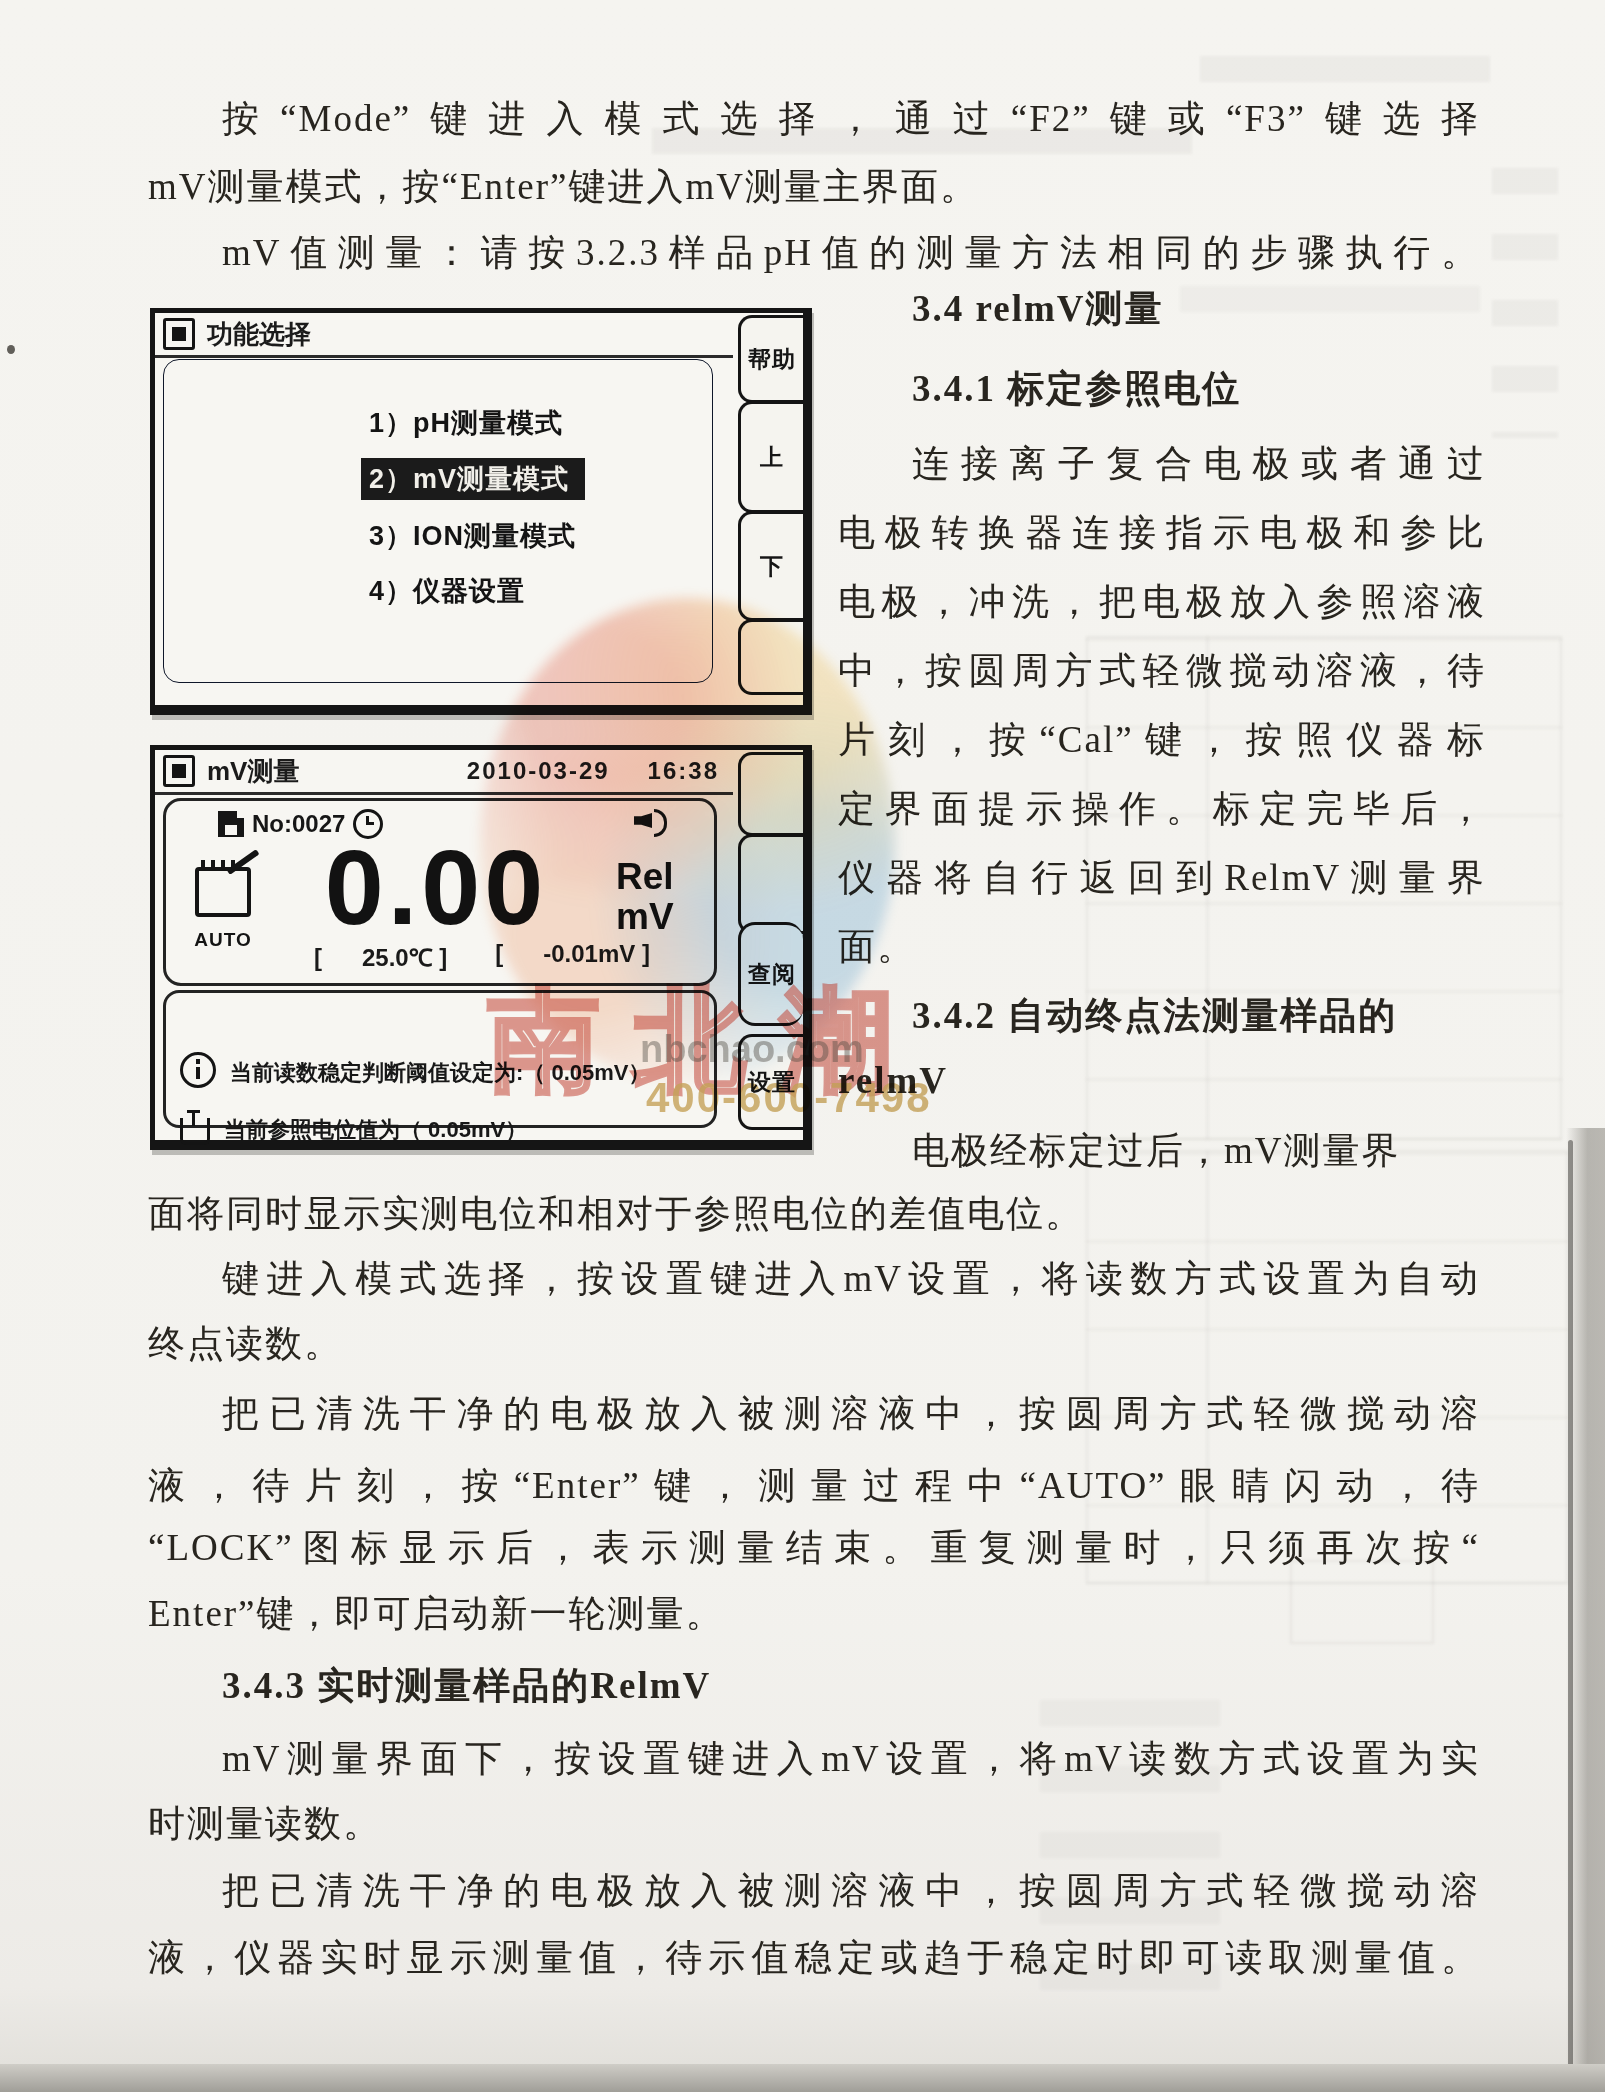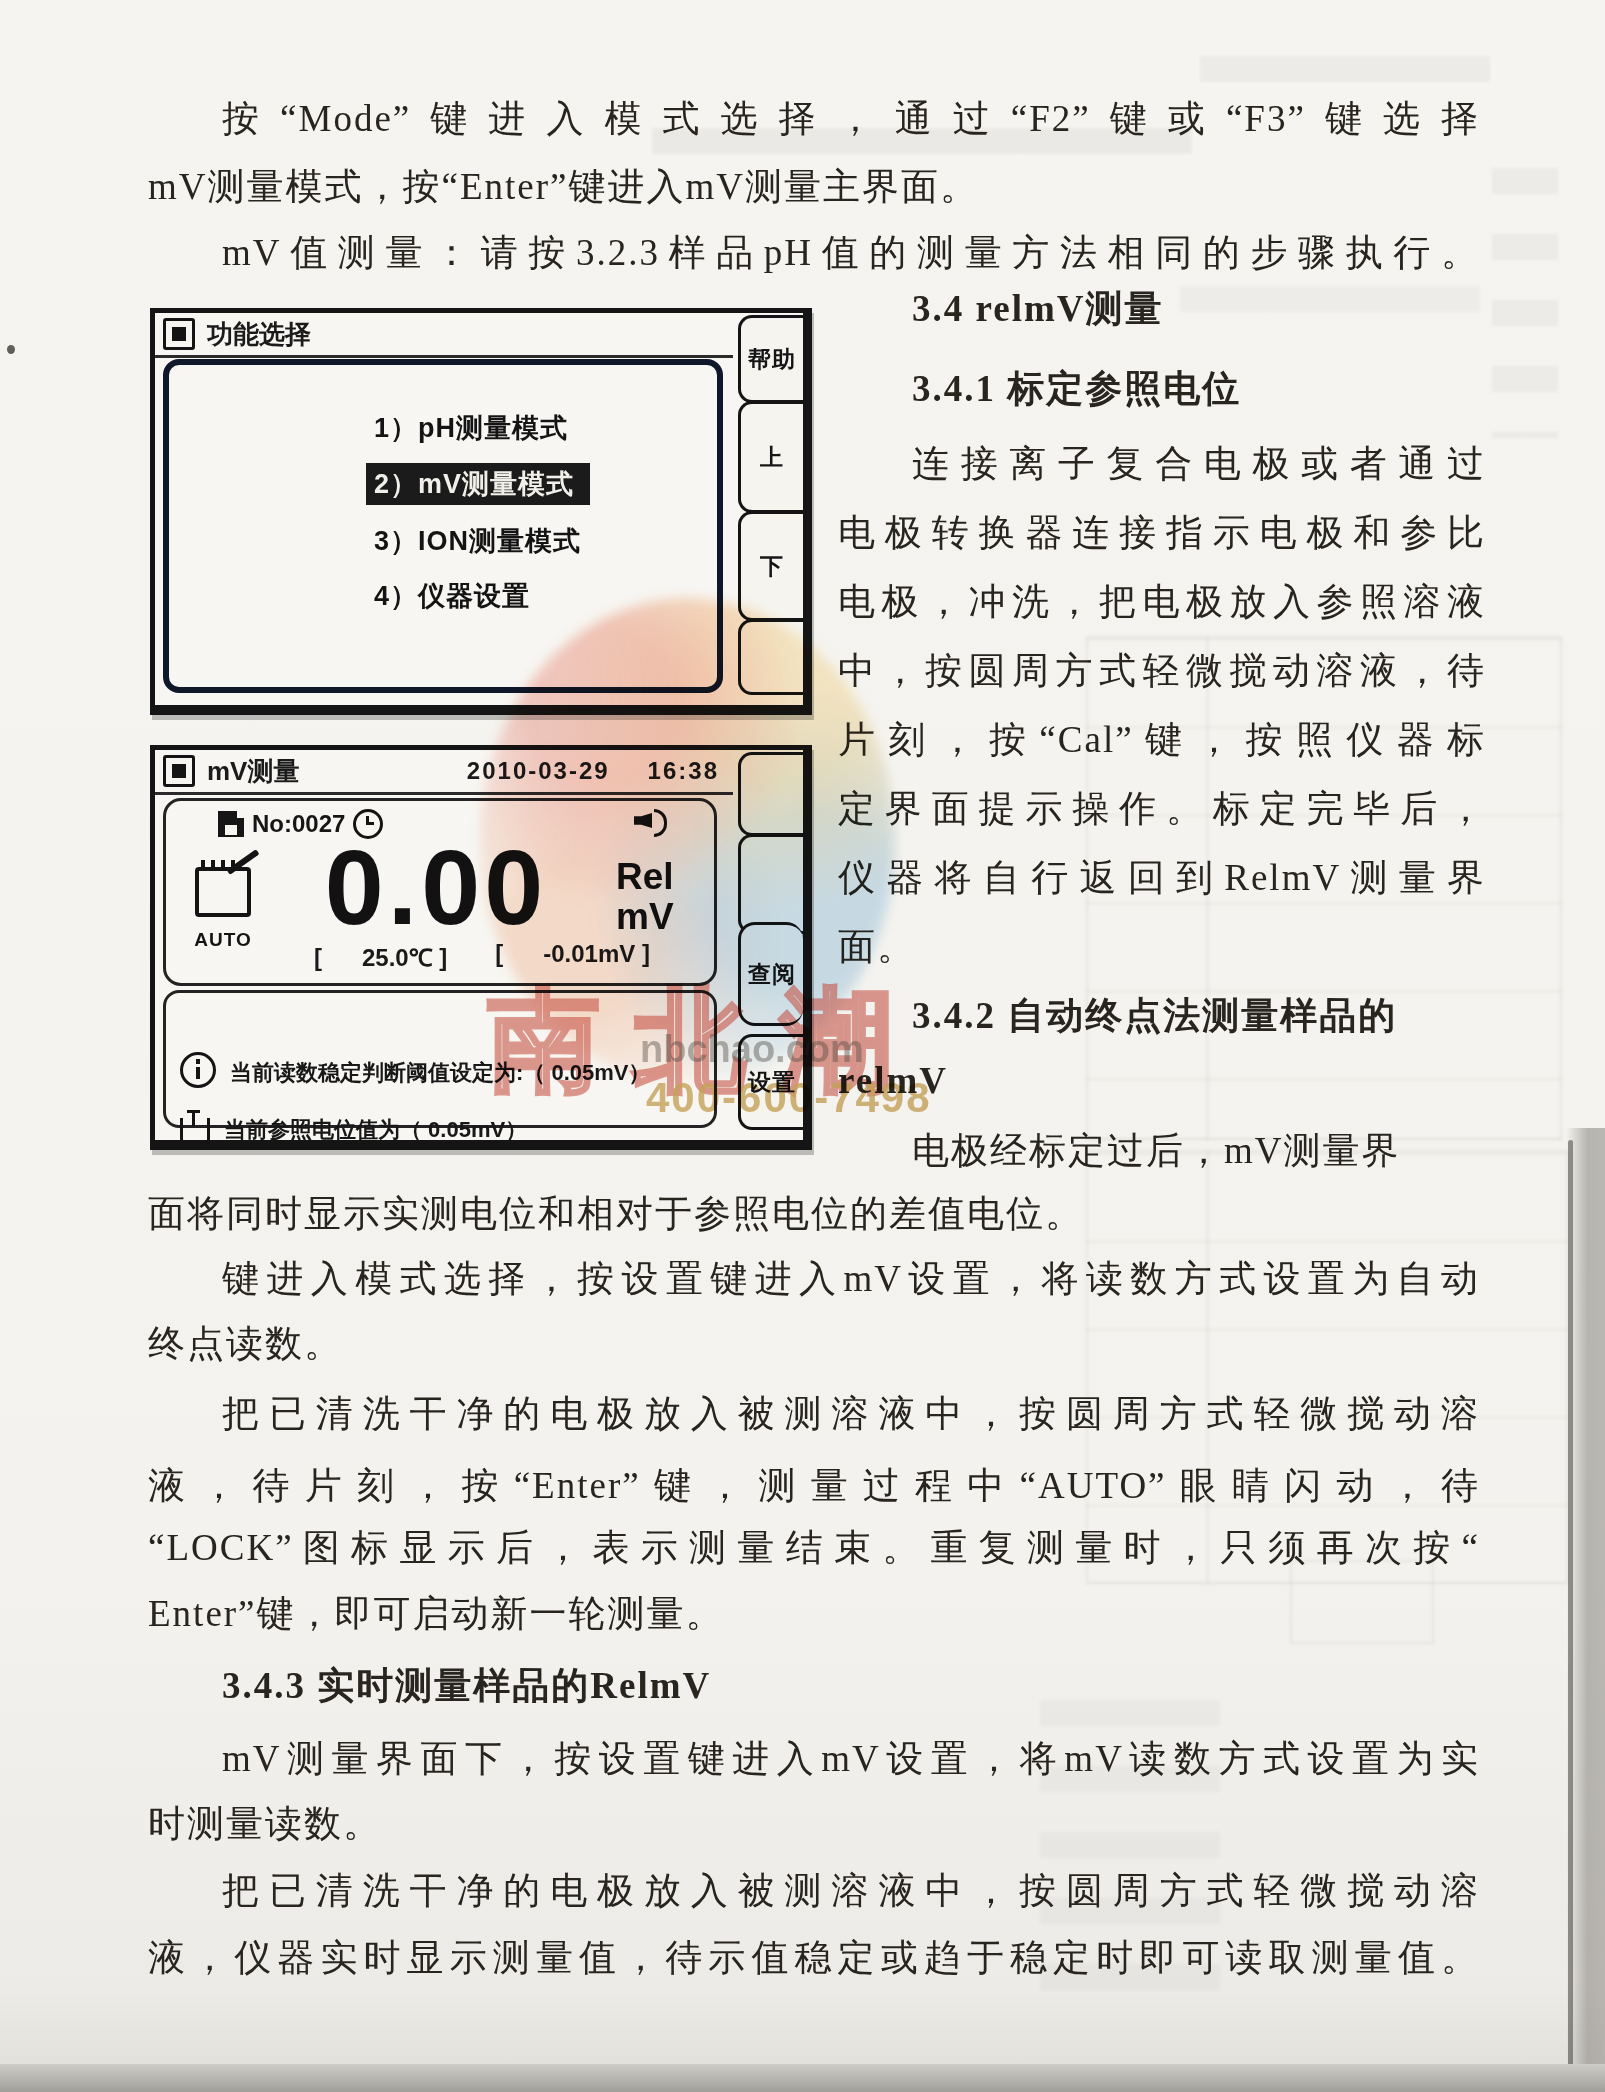--- a/index.html
+++ b/index.html
@@ -29,21 +29,21 @@
     font-family:"Liberation Sans", sans-serif;
   }
   .titlebar {
     position:absolute; top:0; left:0; right:70px; height:42px;
     border-bottom:3px solid #2b2b2b; display:flex; align-items:center; gap:12px;
     padding:0 8px; font-weight:bold; font-size:26px; color:#1b1b1b;
   }
   .tb-date,.tb-time { font-size:24px; letter-spacing:2px; }
   .inner-frame {
     position:absolute; left:8px; top:46px; width:548px; height:322px;
-    border:6px solid #0f172a; border-radius:16px;
+    border:1px solid #0f172a; border-radius:16px;
   }
   .menu-item {
     position:absolute; left:205px; font-weight:bold; font-size:27px;
     color:#141414; letter-spacing:1px; line-height:36px;
   }
   .menu-item.selected { background:#1b1b1b; color:#f1efe9; padding:3px 16px 3px 8px; left:197px; }
   .tab {
     position:absolute; right:0; width:62px; background:#f5f4ef;
     border:3px solid #141414; border-right:none; border-radius:14px 0 0 14px;
     display:flex; align-items:center; justify-content:center;

